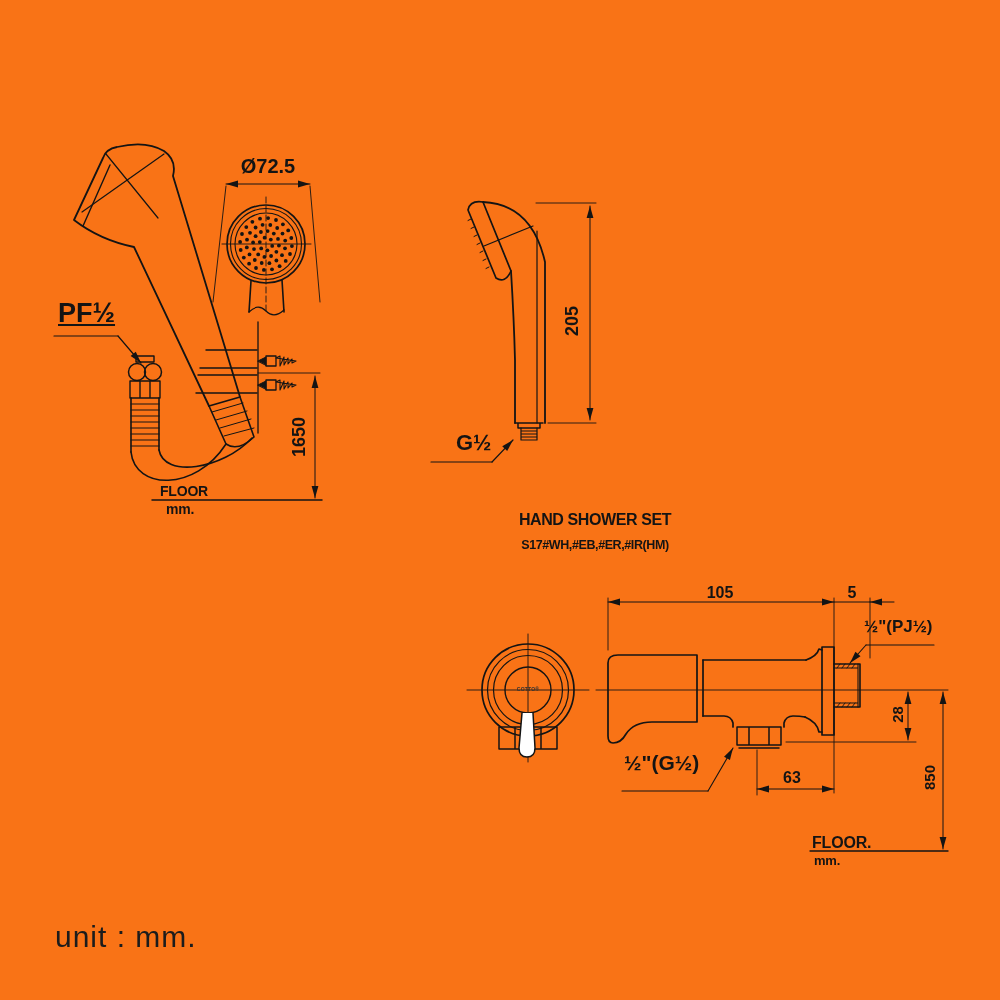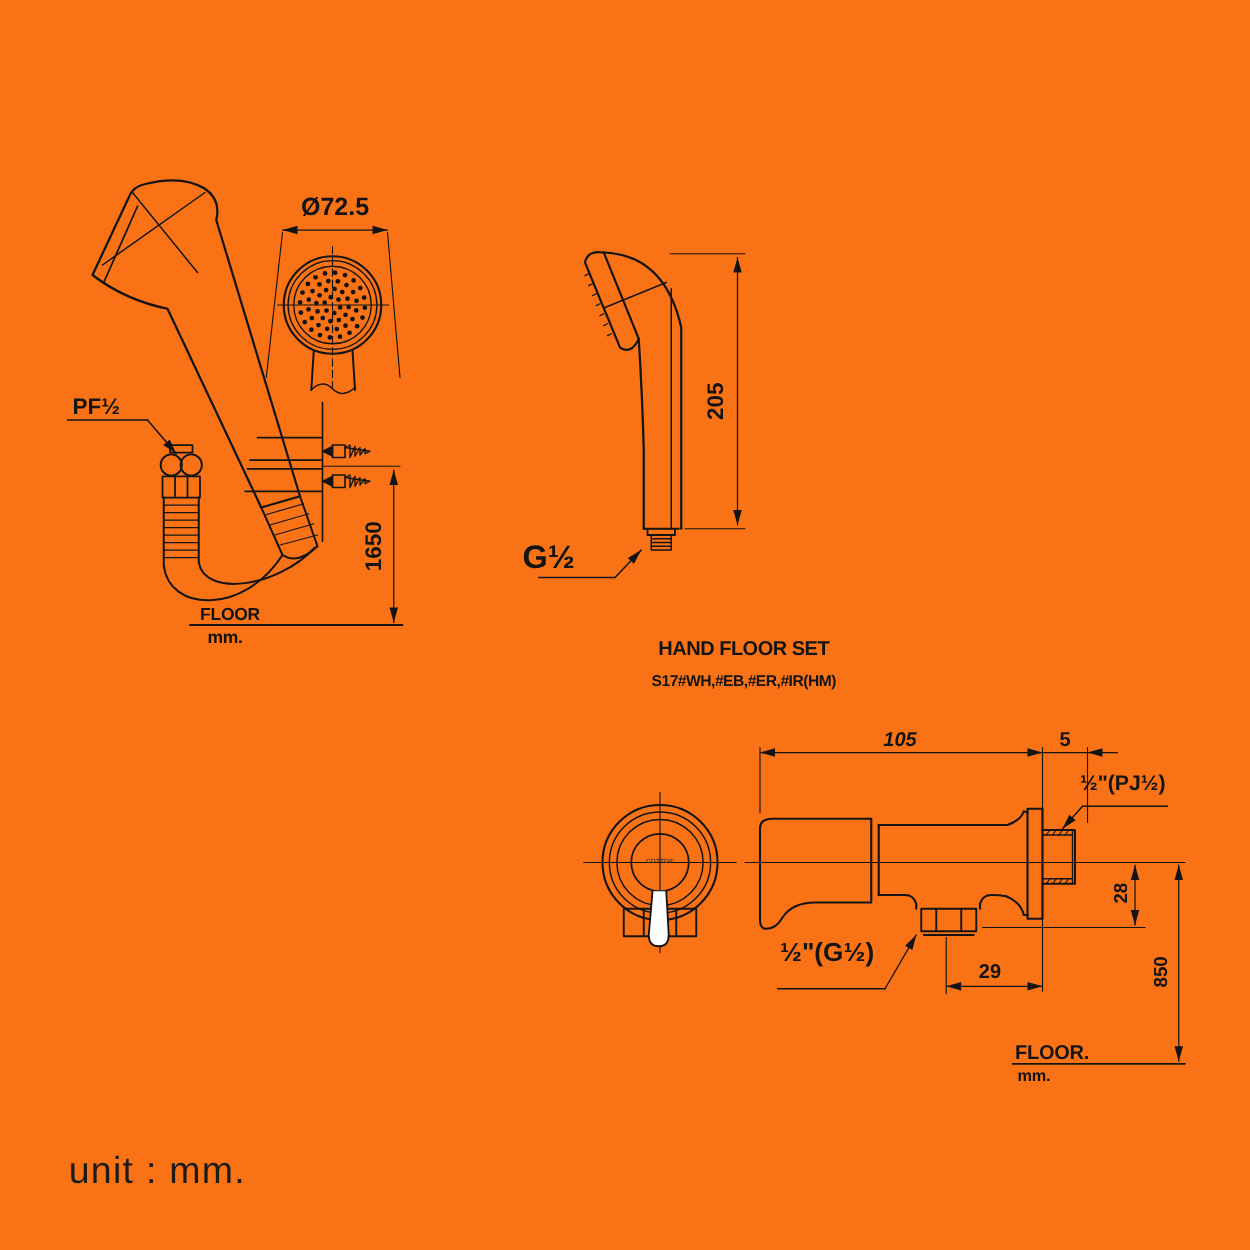--- a/index.html
+++ b/index.html
@@ -203,44 +203,44 @@
 
       <path d="M622,791 L708,791" stroke-width="1.1"></path>
       <path d="M708,791 L733,748" stroke-width="1.1" marker-end="url(#ah)"></path>
 
       <path d="M810,851 L948,851" stroke-width="1.4"></path>
     </g>
   </svg>
 
   <div class="t big ctr" style="left:222px;top:156px;width:92px;">Ø72.5</div>
 
-  <div class="t" style="left:58px;top:316px;font-size:18px;">PF½</div>
+  <div class="t" style="left:58px;top:300px;font-size:27px;text-decoration:underline;">PF½</div>
 
   <div class="t ctr rot" style="left:267px;top:428px;width:64px;font-size:18px;">1650</div>
 
   <div class="t floor" style="left:160px;top:484px;text-align:right;">FLOOR</div>
   <div class="t floor" style="left:166px;top:502px;">mm.</div>
 
   <div class="t ctr rot" style="left:540px;top:312px;width:64px;font-size:18px;">205</div>
 
-  <div class="t" style="left:418px;top:432px;font-size:26px;">G½</div>
-
-  <div class="t title ctr" style="left:450px;top:512px;width:290px;">HAND FLOOR SET</div>
+  <div class="t" style="left:456px;top:432px;font-size:22px;">G½</div>
+
+  <div class="t title ctr" style="left:450px;top:512px;width:290px;">HAND SHOWER SET</div>
   <div class="t model ctr" style="left:450px;top:539px;width:290px;text-align:center;">S17#WH,#EB,#ER,#IR(HM)</div>
 
   <div class="t logo ctr" style="left:503px;top:687px;width:50px;color:#333;">COTTO®</div>
 
-  <div class="t dim ctr" style="left:690px;top:585px;width:60px;font-style:italic;">105</div>
+  <div class="t dim ctr" style="left:690px;top:585px;width:60px;">105</div>
   <div class="t dim ctr" style="left:830px;top:585px;width:44px;">5</div>
 
   <div class="t thread" style="left:864px;top:618px;">½"(PJ½)</div>
 
   <div class="t ctr rot" style="left:872px;top:707px;width:50px;font-size:15px;">28</div>
 
-  <div class="t dim ctr" style="left:767px;top:770px;width:50px;">29</div>
+  <div class="t dim ctr" style="left:767px;top:770px;width:50px;">63</div>
 
   <div class="t ctr rot" style="left:899px;top:770px;width:60px;font-size:15px;">850</div>
 
   <div class="t" style="left:624px;top:752px;font-size:21px;">½"(G½)</div>
 
   <div class="t floor" style="left:812px;top:835px;font-size:16px;">FLOOR.</div>
   <div class="t floor" style="left:814px;top:854px;font-size:13px;">mm.</div>
 
   <div class="t unit" style="left:55px;top:922px;">unit : mm.</div>
 </div>

